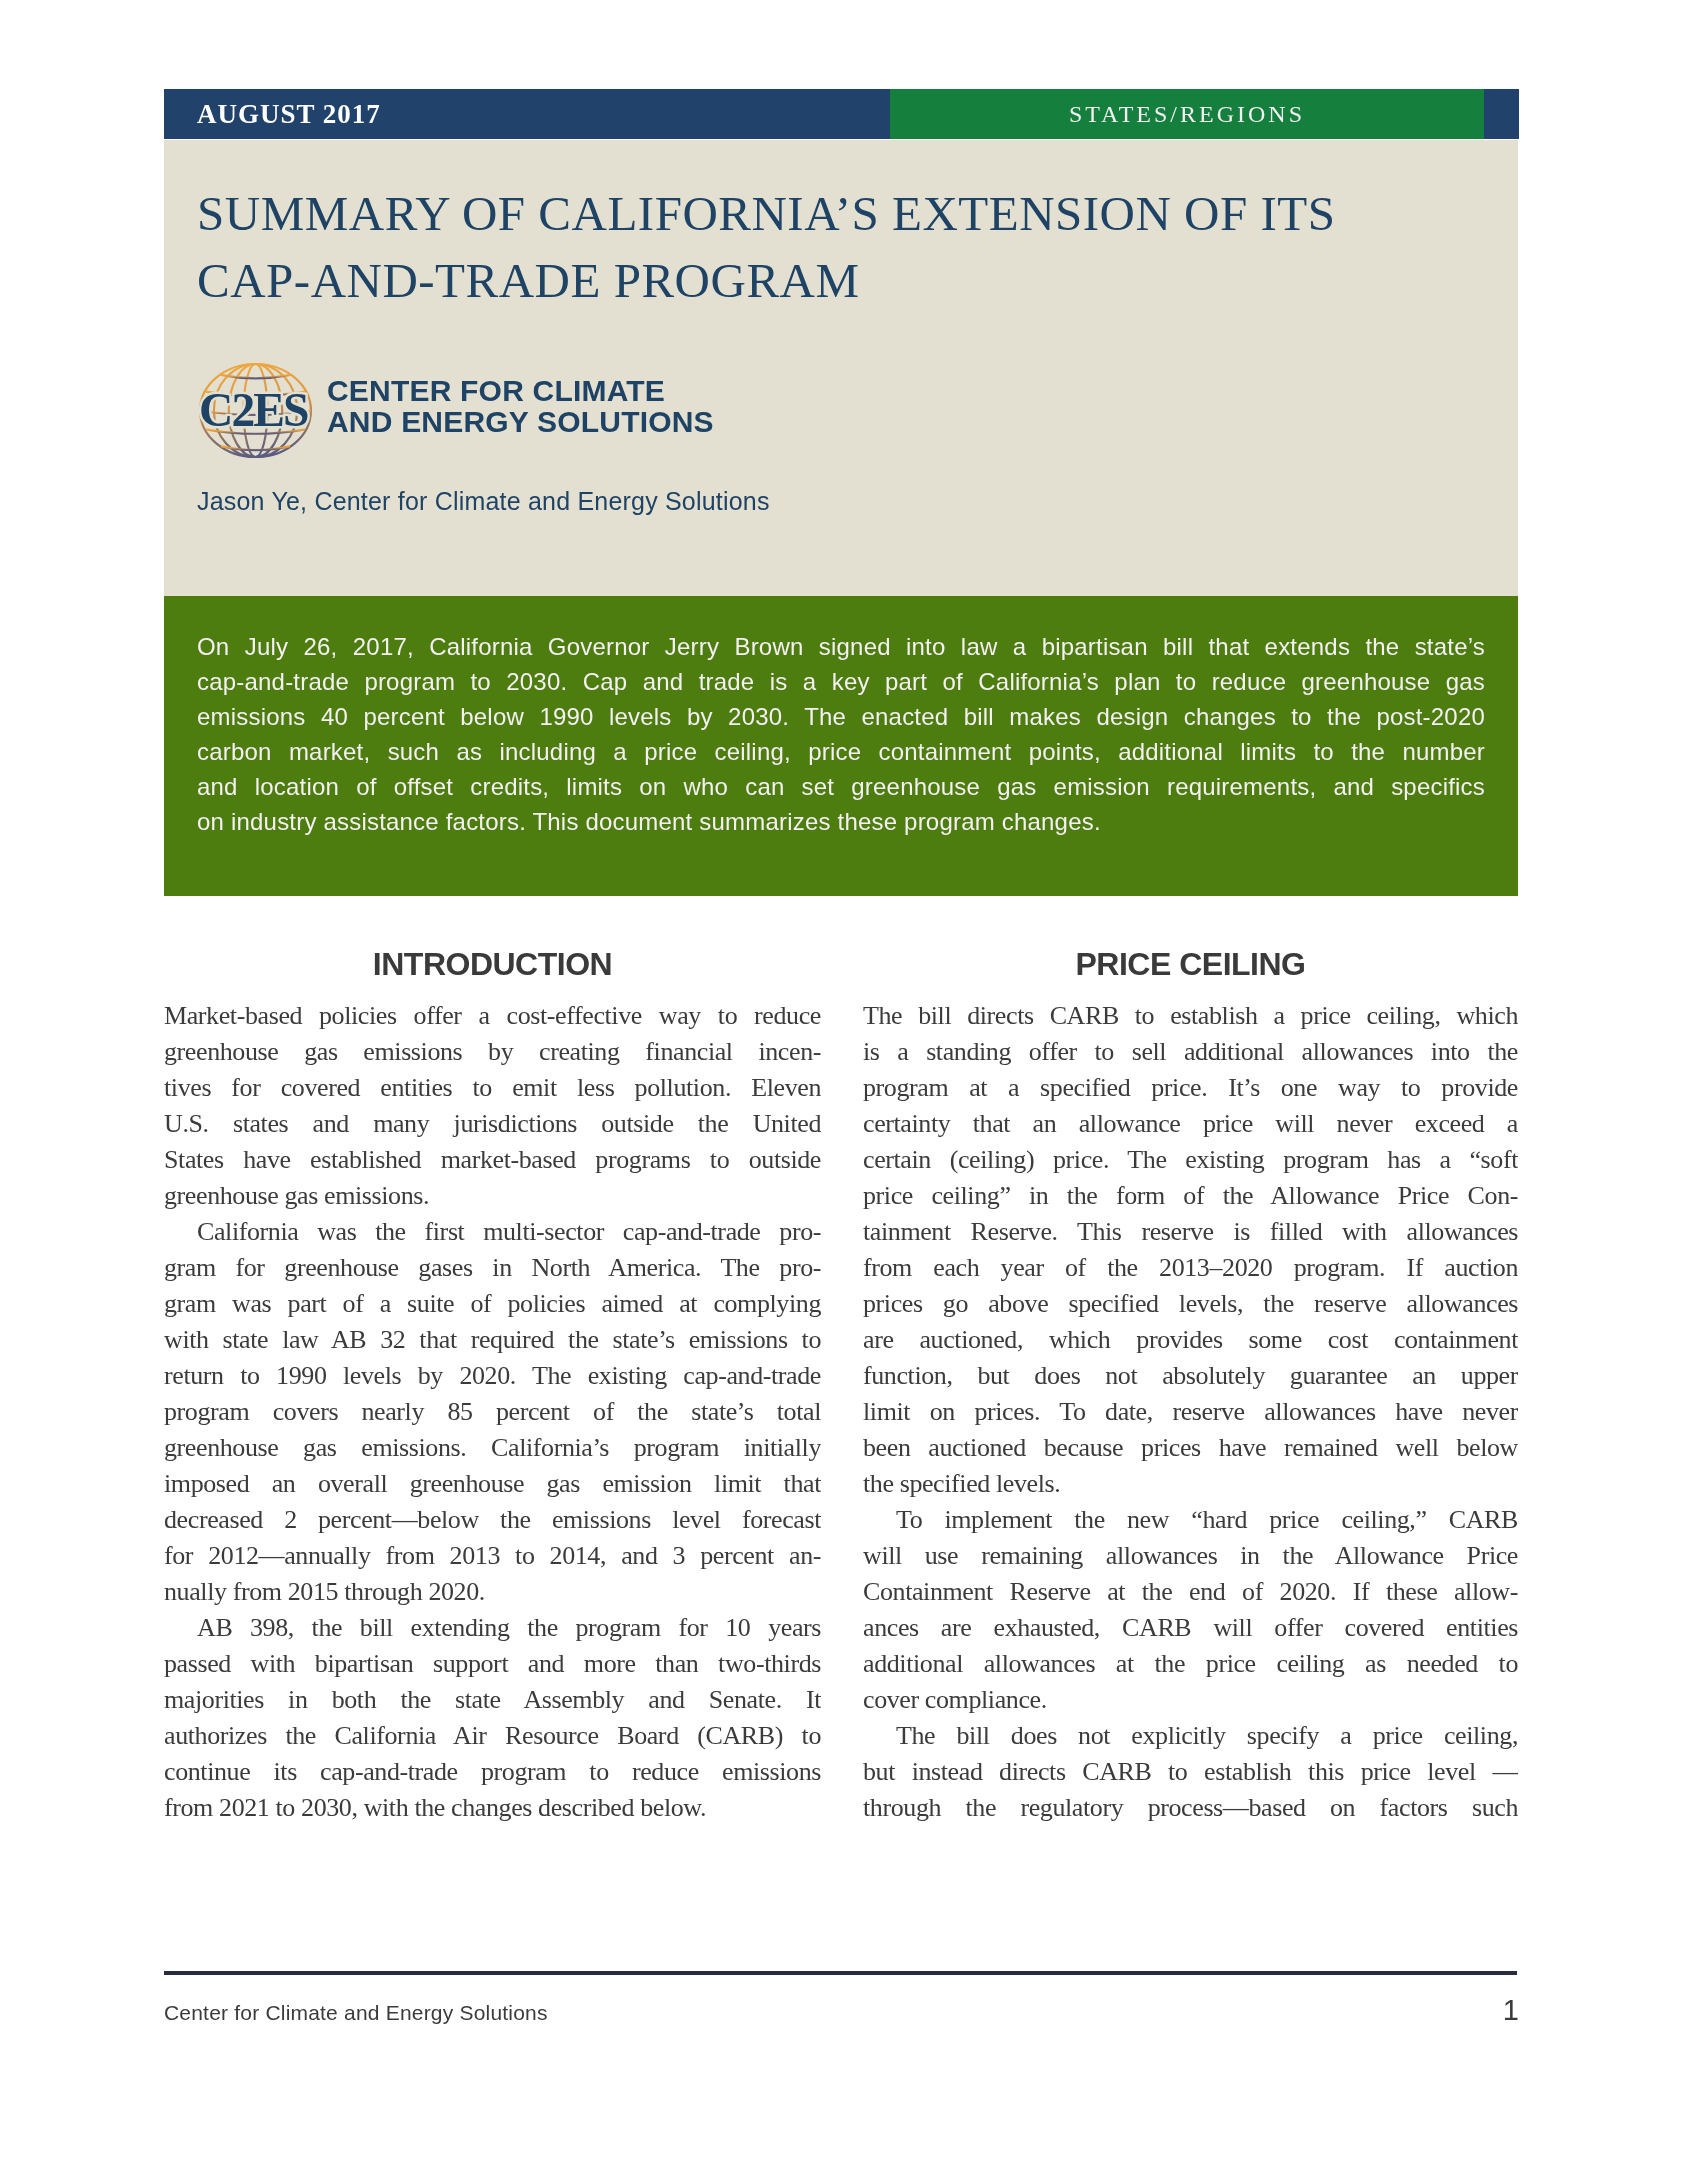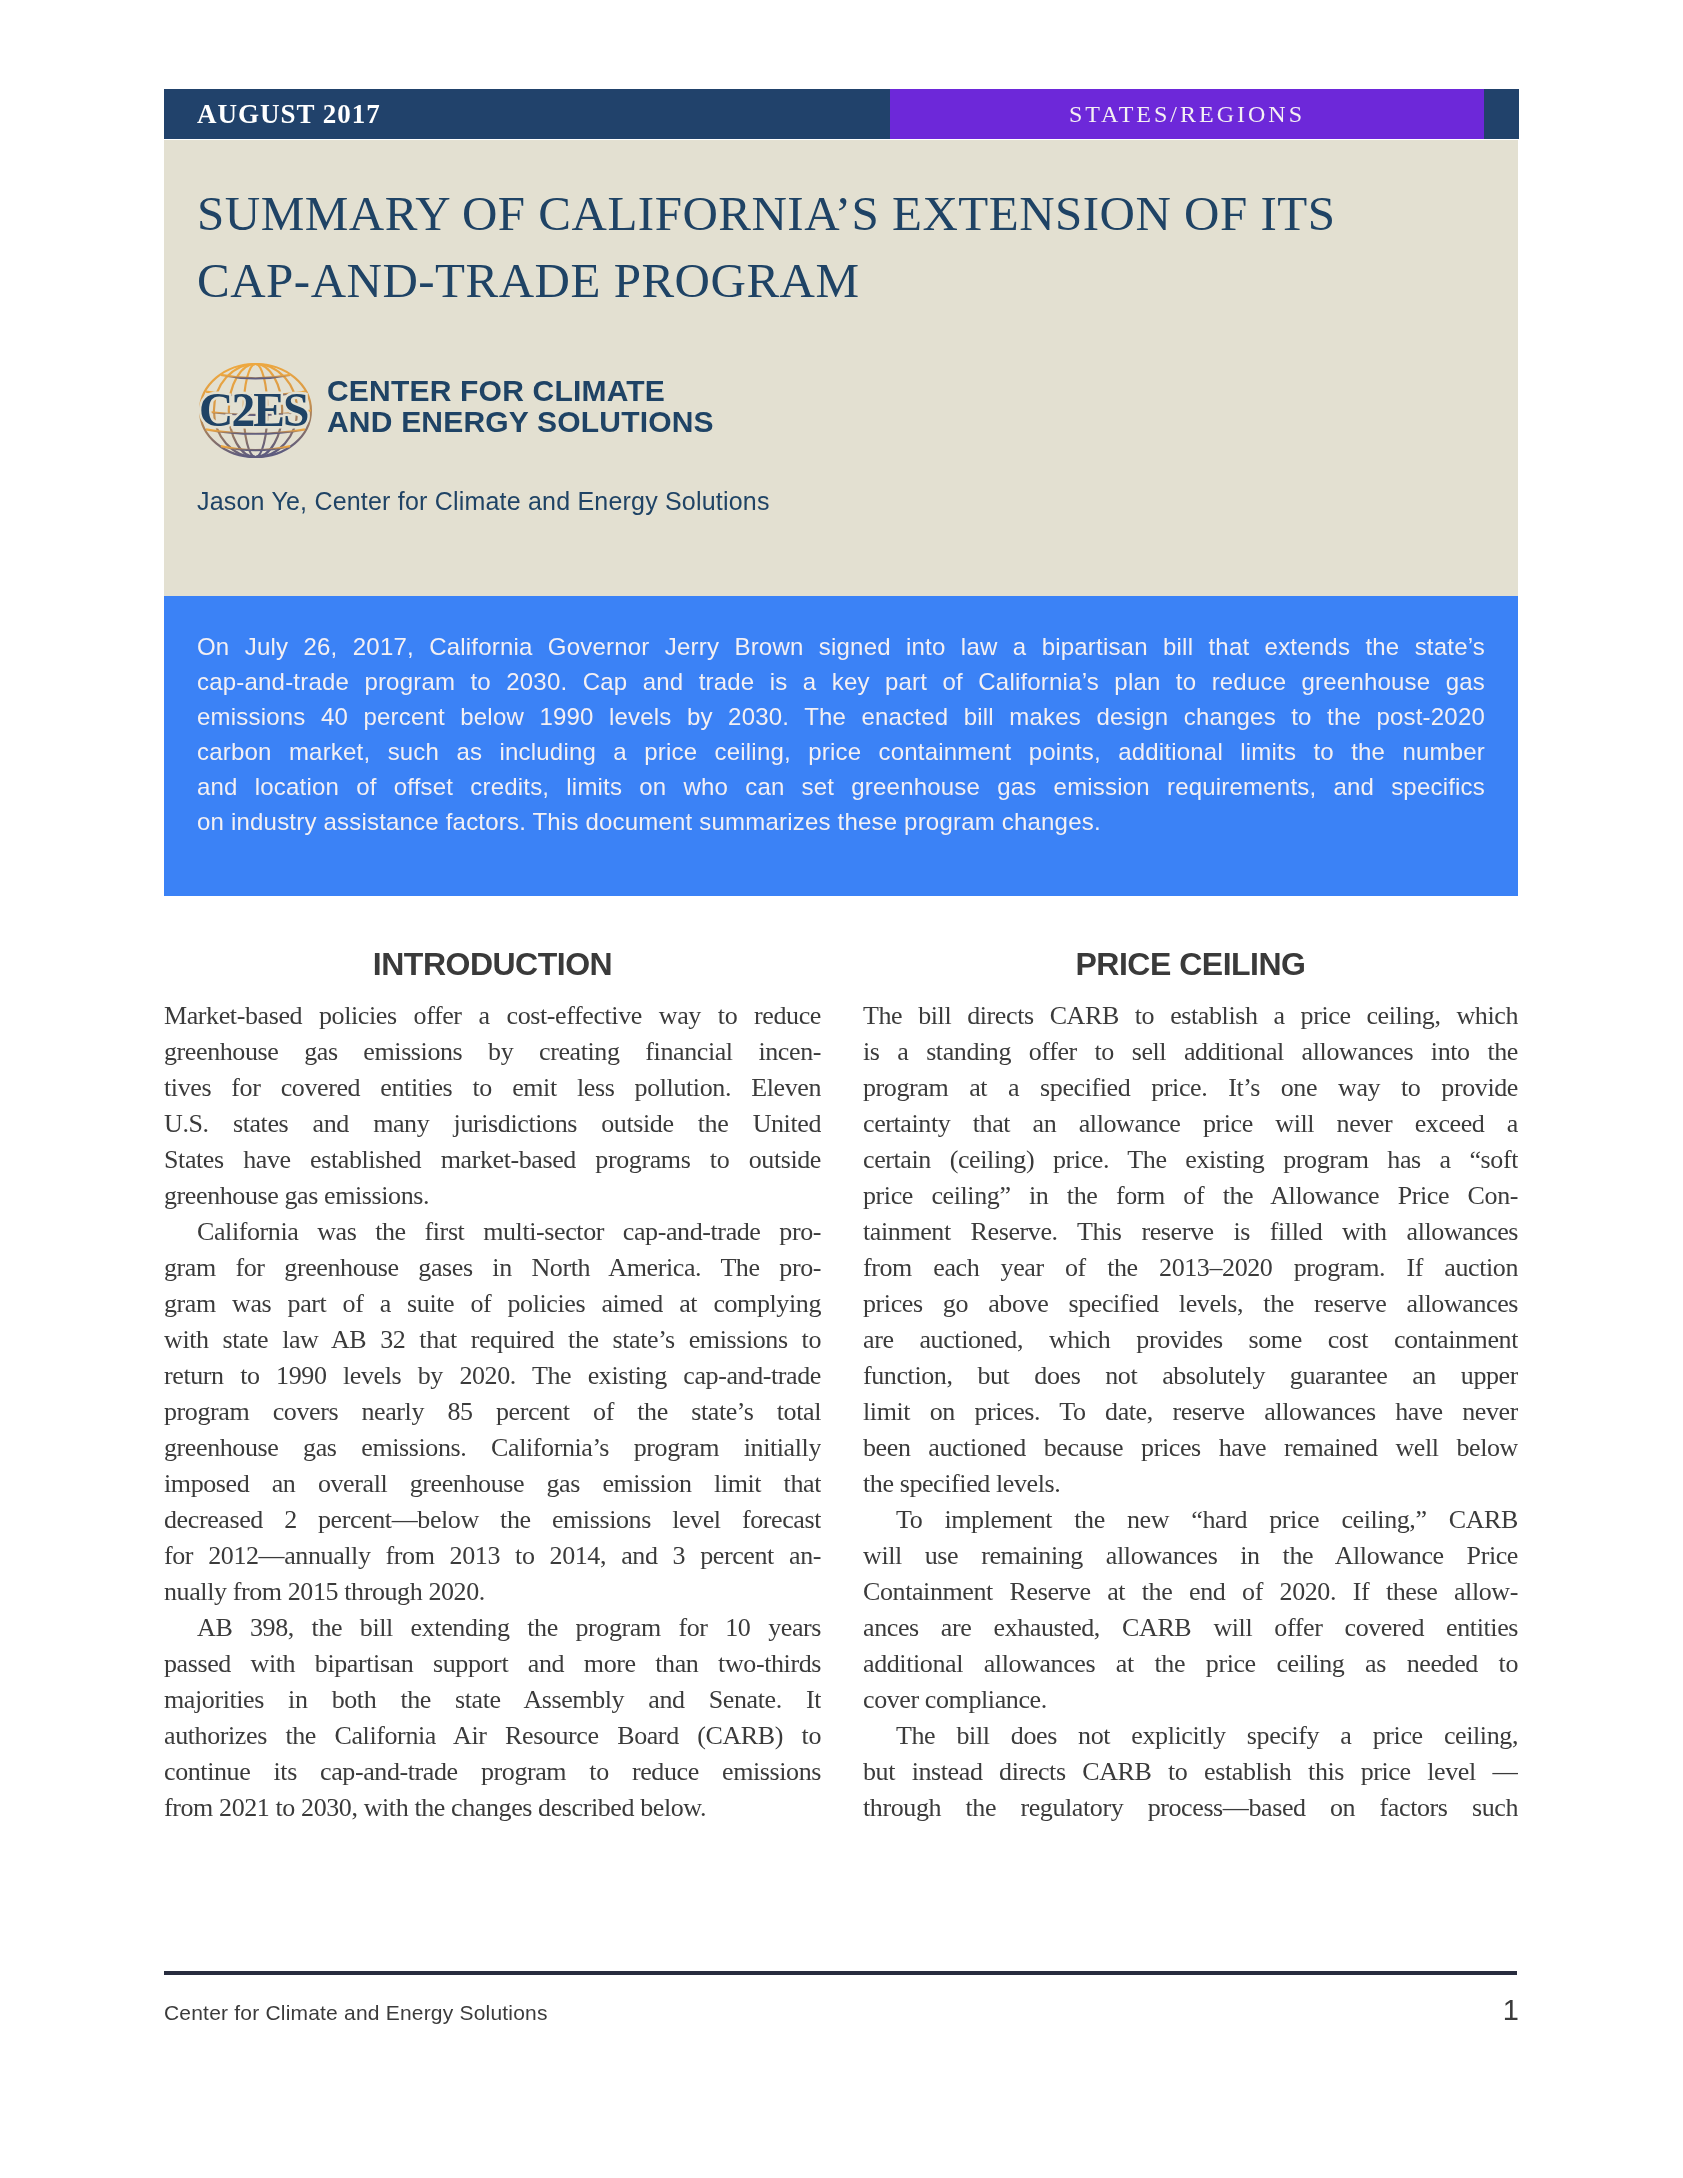--- a/index.html
+++ b/index.html
@@ -2,36 +2,36 @@
 <html><head>
 <meta charset="utf-8">
 <style>
   html,body{margin:0;padding:0;background:#ffffff;}
   .page{position:relative;width:1683px;height:2136px;background:#ffffff;overflow:hidden;
         font-family:"Liberation Sans",sans-serif;}
   
   .bar-navy{position:absolute;left:164px;top:89px;width:726px;height:50px;background:#21426B;}
   .bar-navy .lbl{position:absolute;left:33px;top:0;line-height:50px;color:#ffffff;
         font-family:"Liberation Serif",serif;font-weight:bold;font-size:27px;letter-spacing:1px;}
-  .bar-purple{position:absolute;left:890px;top:89px;width:594px;height:50px;background:#6d28d9;text-align:center;}
+  .bar-purple{position:absolute;left:890px;top:89px;width:594px;height:50px;background:#15803d;text-align:center;}
   .bar-purple .lbl{display:inline-block;line-height:50px;color:#F4F0F3;
         font-family:"Liberation Serif",serif;font-size:24px;letter-spacing:3px;}
   .bar-cap{position:absolute;left:1484px;top:89px;width:35px;height:50px;background:#21426B;}
   
   .hdr{position:absolute;left:164px;top:140px;width:1354px;height:456px;background:#E3E0D1;}
   .title{position:absolute;left:33px;top:40px;width:1317px;color:#1F4365;
         font-family:"Liberation Serif",serif;font-size:49px;line-height:67px;letter-spacing:0.5px;}
   .title div{white-space:nowrap;}
   .logo{position:absolute;left:33px;top:221px;width:455px;height:103px;}
   .logo svg{position:absolute;left:0;top:0;overflow:visible;}
   .wordmark{position:absolute;left:130px;top:14px;color:#1F4365;font-weight:bold;
         font-size:30px;line-height:31px;letter-spacing:0.2px;white-space:nowrap;}
   .author{position:absolute;left:33px;top:347px;color:#1F4365;font-size:25px;letter-spacing:0.2px;white-space:nowrap;}
   
-  .summary{position:absolute;left:164px;top:596px;width:1354px;height:300px;background:#3b82f6;
+  .summary{position:absolute;left:164px;top:596px;width:1354px;height:300px;background:#4d7c0f;
         box-sizing:border-box;padding:33px 33px 0 33px;}
   .sline{font-size:24px;line-height:35px;height:35px;overflow:hidden;color:#F4F0F3;
         letter-spacing:0.2px;text-align:justify;text-align-last:justify;}
   .sline.lastline{text-align:left;text-align-last:auto;}
   
   .col{position:absolute;top:945px;}
   .col.left{left:164px;width:657px;}
   .col.right{left:863px;width:655px;}
   .heading{height:53px;color:#3A3A3A;font-weight:bold;font-size:32px;line-height:38px;letter-spacing:-0.5px;text-align:center;}
   .bline{font-family:"Liberation Serif",serif;font-size:26px;line-height:36px;height:36px;

